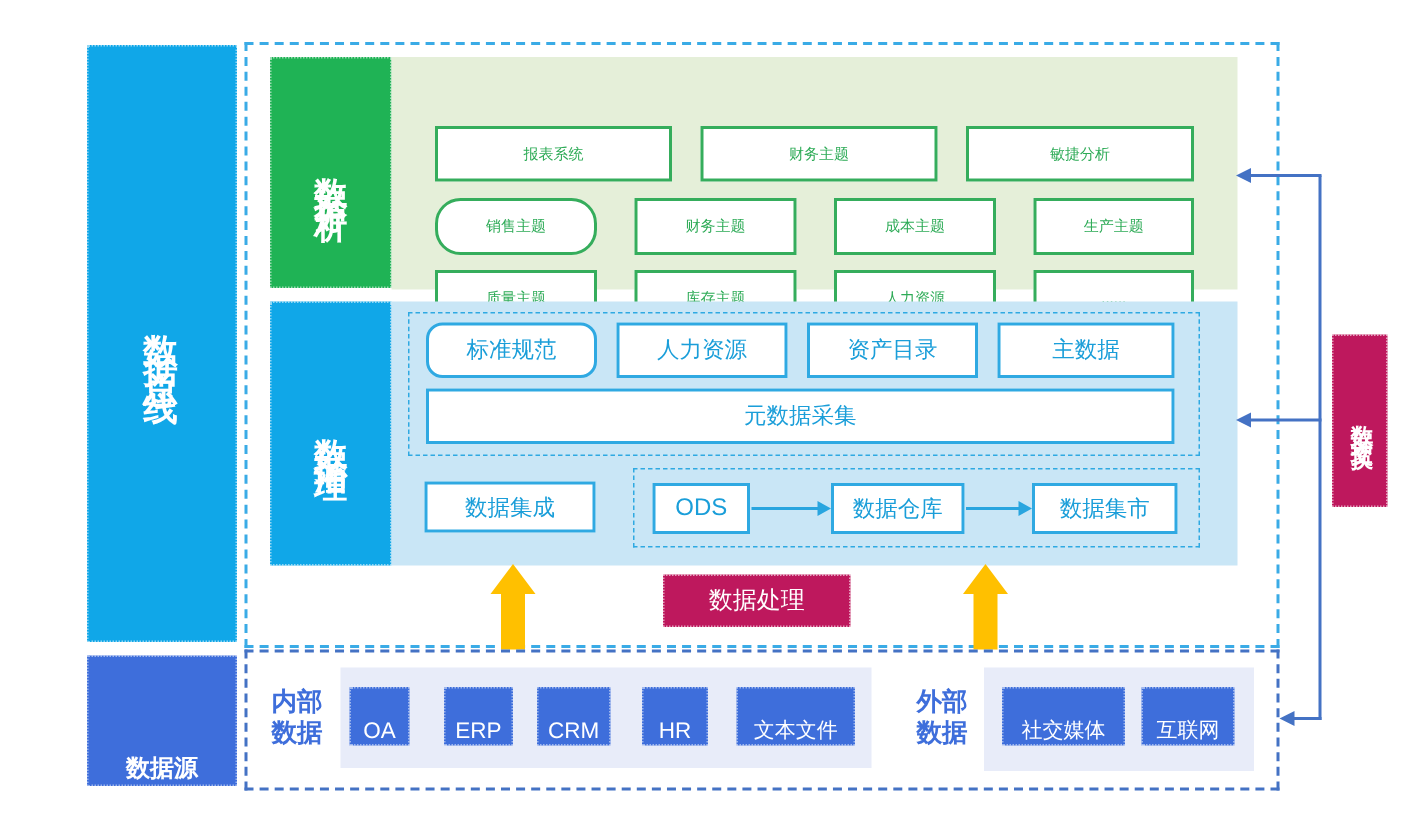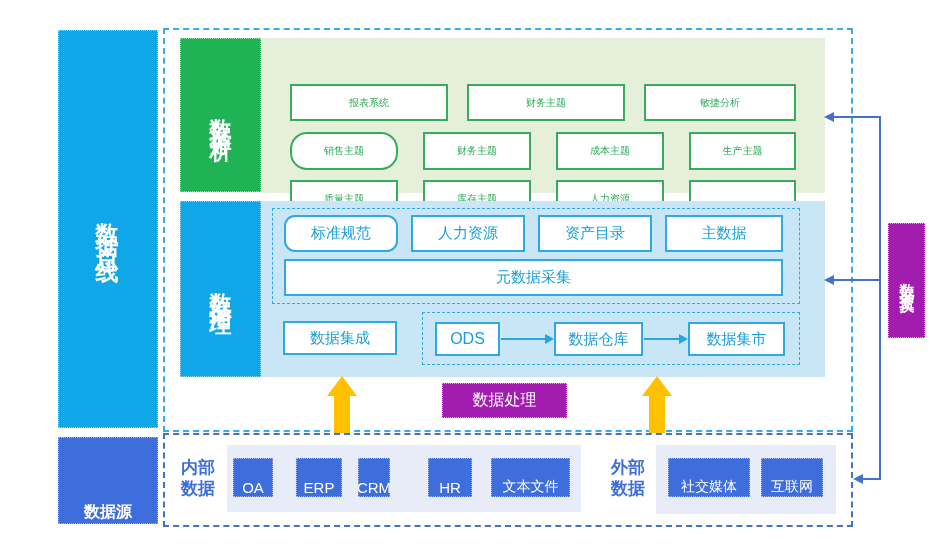--- a/index.html
+++ b/index.html
@@ -4,21 +4,21 @@
 <style>
   html,body{margin:0;padding:0;background:#fff;}
   body{font-family:"Liberation Sans","DejaVu Sans",sans-serif;}
   .stage{position:relative;width:946px;height:554px;background:#fff;overflow:hidden;}
   .abs{position:absolute;box-sizing:border-box;}
 
   
   .cyan-block{background:#10A7E8;color:#fff;border:1px dotted rgba(255,255,255,.55);}
   .green-block{background:#1FB355;color:#fff;border:1px dotted rgba(255,255,255,.55);}
   .royal-block{background:#3E6EDB;color:#fff;border:1px dotted rgba(255,255,255,.5);}
-  .orange-block{background:#a21caf;color:#fff;border:1px dotted rgba(255,255,255,.6);}
+  .orange-block{background:#be185d;color:#fff;border:1px dotted rgba(255,255,255,.6);}
 
   .center{display:flex;align-items:center;justify-content:center;}
   .vtext{writing-mode:vertical-rl;text-orientation:upright;font-weight:bold;}
 
   
   .lightgreen{background:#E5EFD9;}
   .lightblue{background:#C9E6F6;}
   .lavender{background:#E8ECF9;}
 
   
@@ -153,21 +153,21 @@
 
   <div class="abs side-label" style="left:172px;top:457px;width:52px;">内部
 数据</div>
   <div class="abs lavender" style="left:227px;top:445px;width:354px;height:67px;"></div>
   <div class="abs rbox" style="left:233px;top:458px;width:40px;height:39px;">
       <span>OA</span>
     </div>
   <div class="abs rbox" style="left:296px;top:458px;width:46px;height:39px;">
       <span>ERP</span>
     </div>
-  <div class="abs rbox" style="left:358px;top:458px;width:32px;height:39px;">
+  <div class="abs rbox" style="left:358px;top:458px;width:49px;height:39px;">
       <span>CRM</span>
     </div>
   <div class="abs rbox" style="left:428px;top:458px;width:44px;height:39px;">
       <span>HR</span>
     </div>
   <div class="abs rbox" style="left:491px;top:458px;width:79px;height:39px;font-size:14px;">
       <span>文本文件</span>
     </div>
 
   <div class="abs side-label" style="left:602px;top:457px;width:52px;">外部

